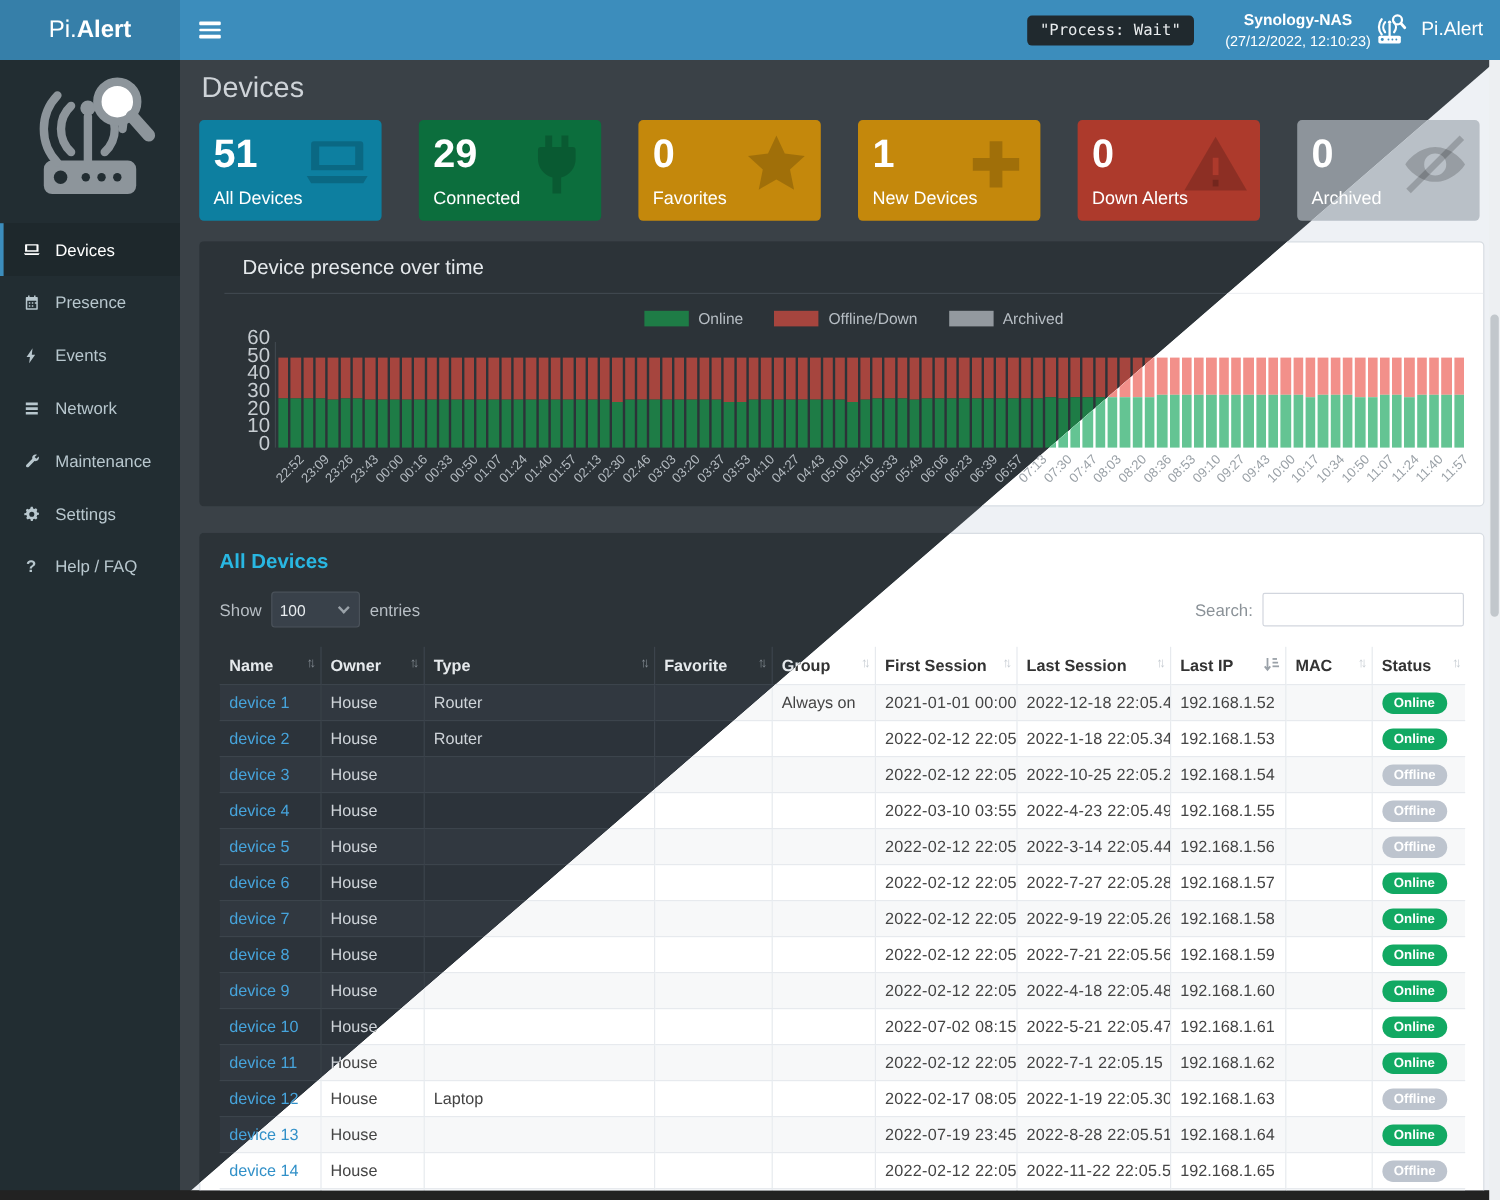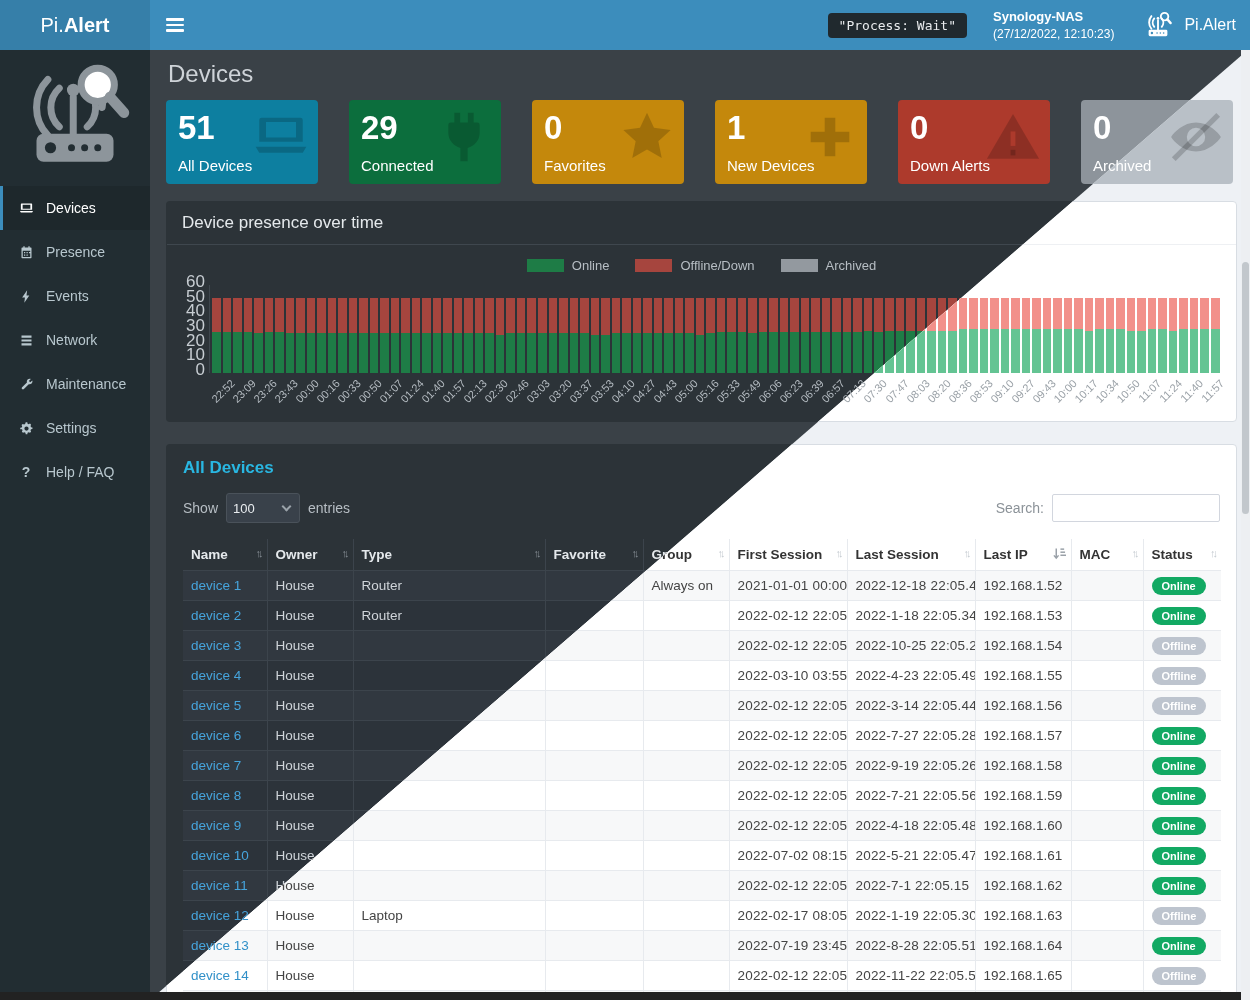--- a/index.html
+++ b/index.html
@@ -33,21 +33,21 @@
 
   
   .topbar { position:absolute; top:0; left:0; right:0; height:50px; background:#3c8dbc; display:flex; z-index:5; }
   .brand { width:150px; height:50px; background:#367fa9; color:#fff; display:flex; align-items:center; justify-content:center; font-size:20px; }
   .brand b { font-weight:bold; }
   .topbar-main { flex:1; display:flex; align-items:center; padding:0 14px 0 16px; color:#fff; }
   .burger { width:18px; display:flex; flex-direction:column; gap:3px; cursor:pointer; }
   .burger i { display:block; height:2.5px; background:#fff; border-radius:1px; }
   .topbar-spacer { flex:1; }
   .process-badge { font-family:"DejaVu Sans Mono", monospace; font-size:13px; background:#20292e; color:#e9ecee; padding:5px 11px; border-radius:4px; margin-right:26px; }
-  .hostinfo { text-align:left; margin-right:28px; line-height:1.35; }
+  .hostinfo { text-align:center; line-height:1.35; }
   .hostinfo .host { font-size:13px; font-weight:bold; }
   .hostinfo .dt { font-size:12px; }
   .applogo { display:flex; align-items:center; gap:10px; font-size:16px; }
   .applogo svg { display:block; }
 
   
   .sidebar { position:absolute; top:50px; left:0; width:150px; bottom:0; background:#222d32; z-index:4; }
   .logo-box { height:136px; display:flex; align-items:center; justify-content:center; }
   .menu { list-style:none; }
   .menu li { display:flex; align-items:center; gap:12px; height:44px; padding-left:15px; color:#b8c7ce; font-size:14px; cursor:pointer; border-left:3px solid transparent; }
@@ -63,21 +63,21 @@
 
   .cards { display:flex; gap:31px; }
   .card { width:152px; height:84px; border-radius:4px; color:#fff; position:relative; padding:10px 12px; overflow:hidden; cursor:pointer; }
   .card .num { font-size:33px; font-weight:bold; line-height:1.1; }
   .card .lbl { position:absolute; left:12px; bottom:10px; font-size:15px; }
   .card .cicon { position:absolute; right:8px; top:8px; width:58px; height:58px; opacity:1; }
   .card .cicon svg { width:58px; height:58px; fill:rgba(0,0,0,0.18); }
   .card.c-archived { background:var(--arch-card) !important; }
 
   .panel { background:var(--panel-bg); border:1px solid var(--panel-border); border-radius:4px; }
-  .panel-presence { margin-top:17px; }
+  .panel-presence { margin-top:17px;padding-left:20px; }
   .panel-heading { font-size:17px; color:var(--head-text); padding:11px 15px; border-bottom:1px solid var(--panel-sep); }
   .chart-wrap { padding:10px 16px 2px 16px; }
   .legend { display:flex; justify-content:center; gap:26px; height:20px; align-items:center; }
   .legend .litem { display:flex; align-items:center; gap:8px; cursor:pointer; }
   .legend .swatch { width:37px; height:13px; }
   .legend .ltext { font-size:13px; color:var(--muted); }
   .plot-row { display:flex; margin-top:10px; }
   .yaxis { width:26px; position:relative; height:88px; flex:none; }
   .yaxis span { position:absolute; right:4px; font-size:17px; color:var(--ylab); line-height:1; }
   .plot { flex:1; position:relative; height:88px; border-left:1px solid var(--panel-sep); }

